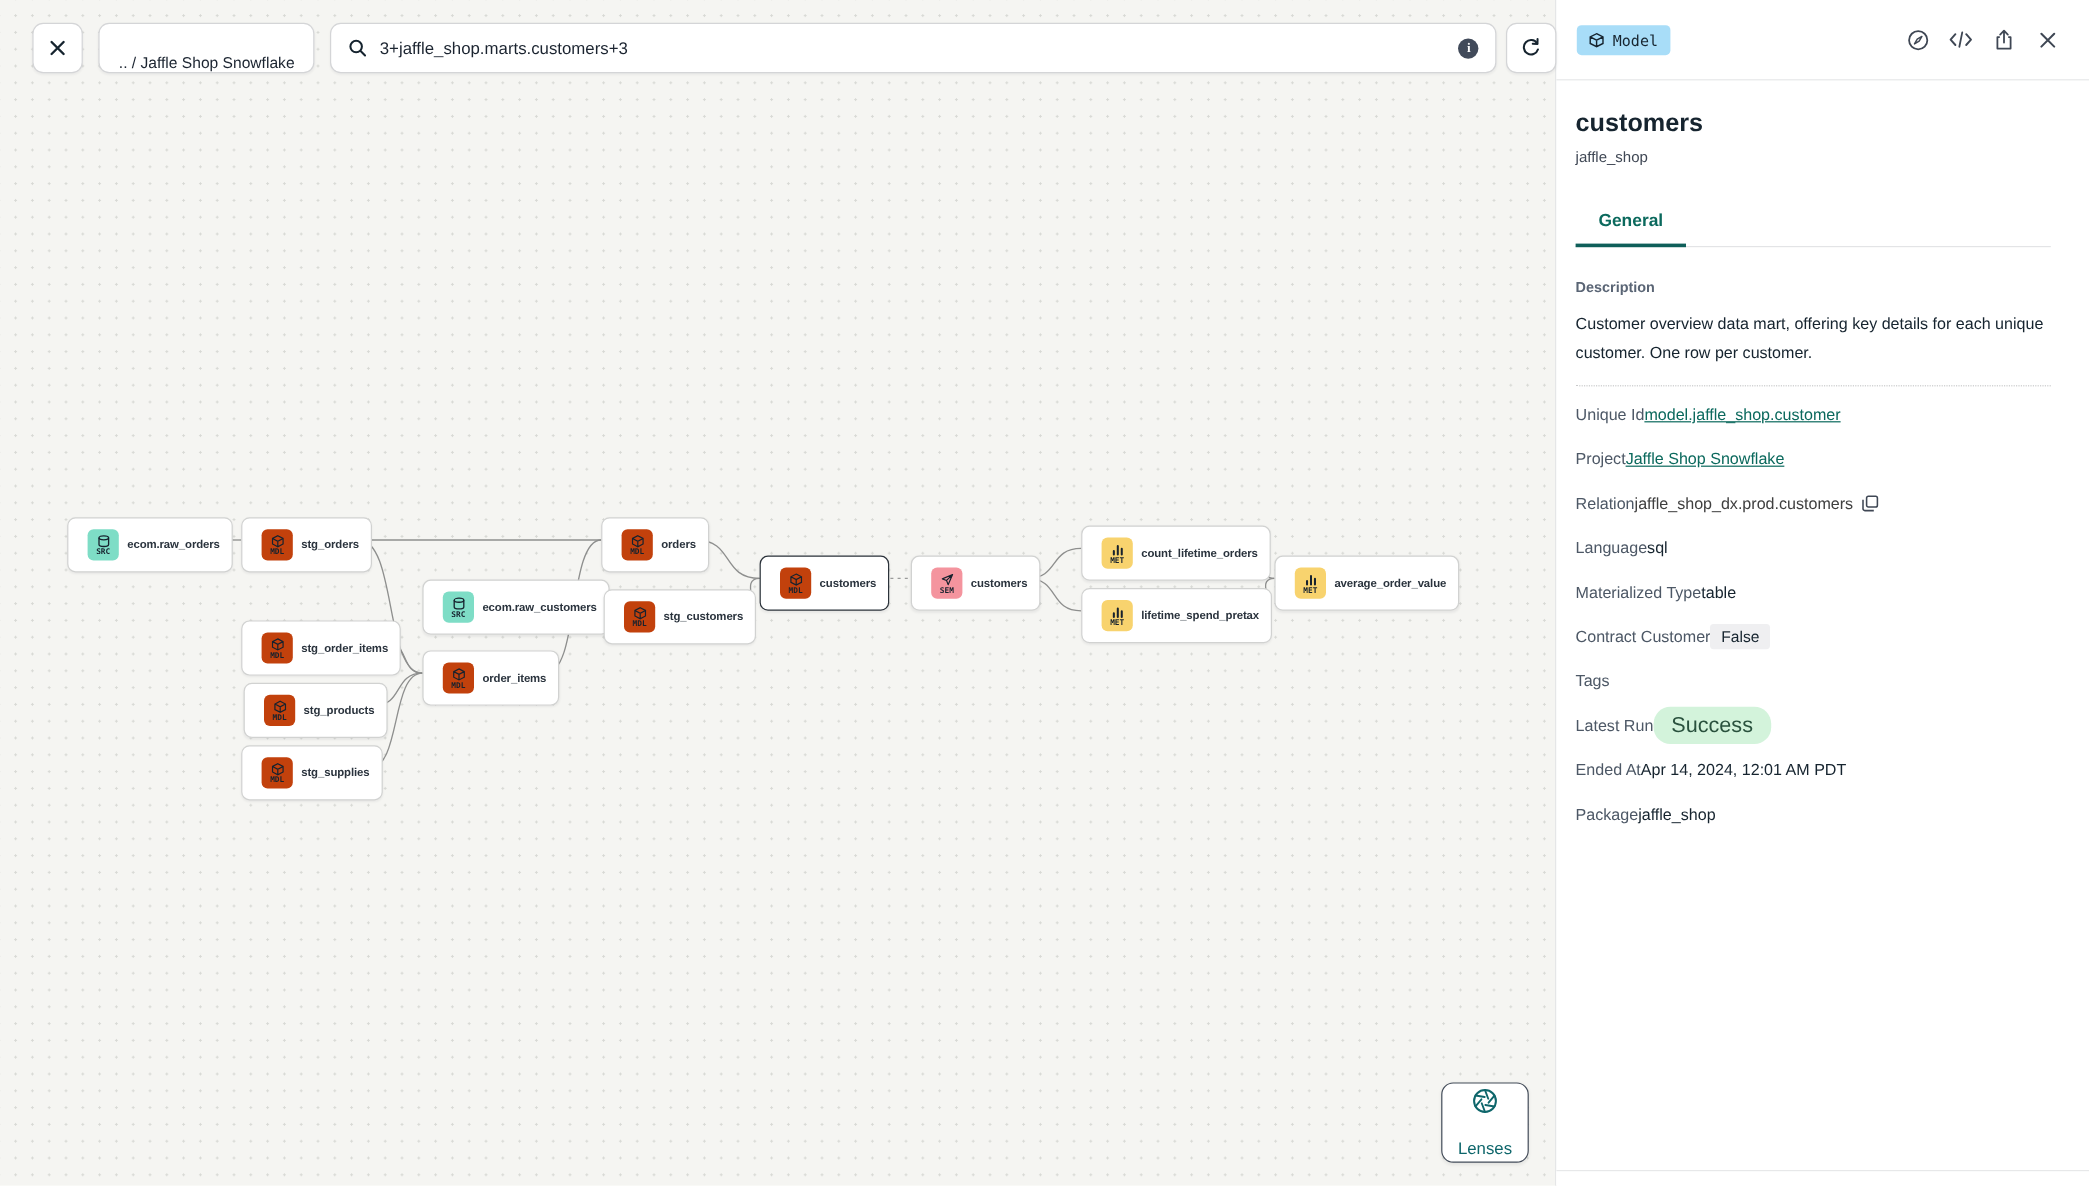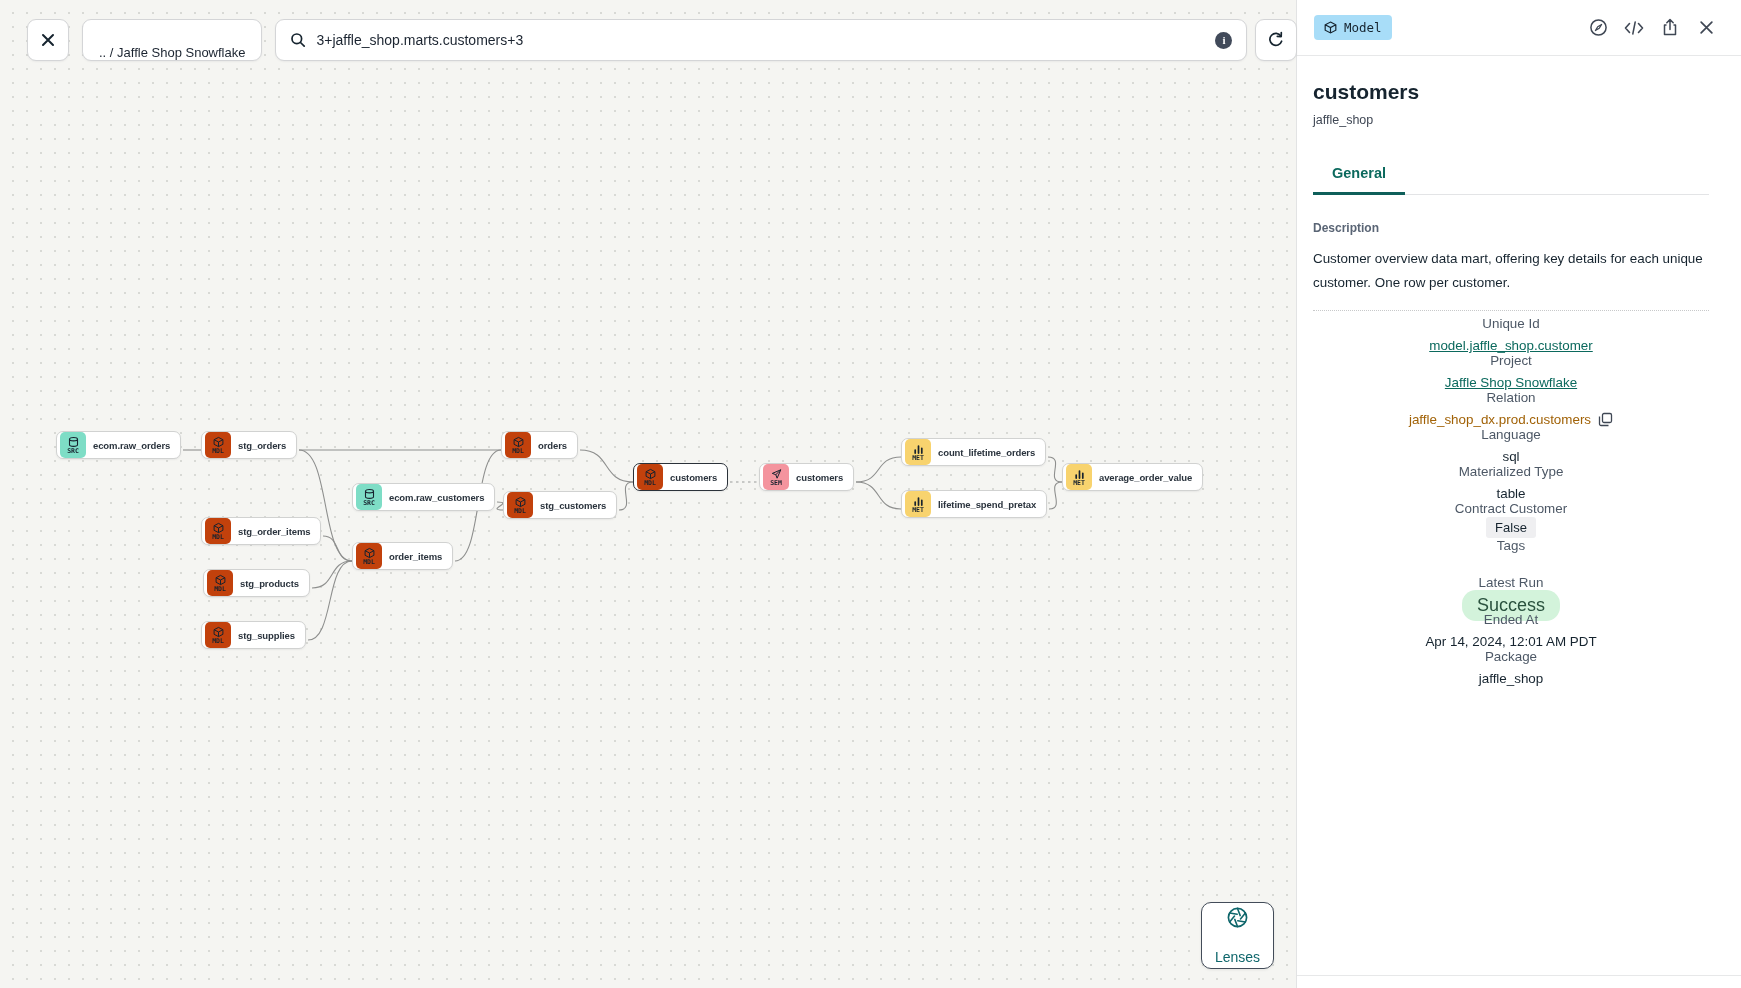--- a/index.html
+++ b/index.html
@@ -21,22 +21,22 @@
   .tb-crumb { padding:0 16px; font-size:13px; white-space:nowrap;align-items:flex-end; }
   .tb-search { width:972px; padding:0 14px; gap:10px; }
   .tb-search input { border:none; outline:none; flex:1; font-size:14px; color:#1b2430;
     font-family:"Liberation Sans", sans-serif; background:transparent; }
   .tb-refresh { width:42px; justify-content:center; margin-left:-5px; cursor:pointer; }
   .info-dot { width:17px; height:17px; border-radius:50%; background:#414a5a; color:#fff;
     font-size:11px; font-weight:bold; display:flex; align-items:center; justify-content:center;
     font-family:"Liberation Serif", serif; flex:0 0 auto; }
 
   
-  .node { position:absolute; height:28px; background:#fff; border:1px solid #d1d2d1; border-radius:7px;
-    display:flex; align-items:center; gap:7px; padding:0 10px 0 3px;
+  .node { position:absolute; height:46px; background:#fff; border:1px solid #d1d2d1; border-radius:7px;
+    display:flex; align-items:center; gap:7px; padding:0 10px 0 16px;
     box-shadow:0 1px 2px rgba(20,24,31,.06); cursor:pointer; z-index:10; }
   .node.selected { border:1.8px solid #2b323a; }
   .node-label { font-size:9.5px; font-weight:600; letter-spacing:-.1px; color:#2a333d; white-space:nowrap; }
   .chip { width:26px; height:26px; border-radius:5px; display:flex; flex-direction:column;
     align-items:center; justify-content:center; gap:0; flex:0 0 auto; }
   .chip svg { display:block; }
   .chip small { font-size:6.5px; line-height:7px; font-weight:bold; color:#17222e;
     font-family:"DejaVu Sans Mono", monospace; letter-spacing:0; }
   .chip-src { background:#7eddc6; } .chip-mdl { background:#c2410c; }
   .chip-sem { background:#f4949e; } .chip-met { background:#f8d36e; }
@@ -47,44 +47,44 @@
 
   
   .lenses { position:absolute; left:1201px; top:902px; width:73px; height:67px; background:#fff;
     border:1.6px solid #434c59; border-radius:10px; display:flex; flex-direction:column;
     align-items:center; justify-content:center; gap:20px; cursor:pointer; z-index:20;
     box-shadow:0 1px 3px rgba(20,24,31,.08); }
   .lenses span { color:#0e666b; font-size:14px; }
 
   
   .panel { position:absolute; left:1297px; top:0; width:444px; height:988px; background:#fff; }
-  .panel-header { height:56px; display:flex; align-items:center; justify-content:space-between;
+  .panel-header { height:67px; display:flex; align-items:center; justify-content:space-between;
     padding:0 25px 0 17px; border-bottom:1px solid #e7e8e9; }
   .model-badge { background:#a8ddf8; border-radius:4px; padding:5px 10px; display:flex; gap:7px;
     align-items:center; font-family:"DejaVu Sans Mono", monospace; font-size:12.5px; color:#16242f; }
   .hdr-icons { display:flex; gap:16px; align-items:center; }
   .icon-btn { width:20px; height:20px; display:flex; align-items:center; justify-content:center; cursor:pointer; }
 
   .panel-body { padding:24px 32px 0 16px; }
   .p-title { font-size:21px; font-weight:bold; color:#16242f; }
   .p-sub { font-size:12.5px; color:#3f4754; margin-top:9px; }
 
   .tabs { margin-top:30px; border-bottom:1px solid #e3e4e6; display:flex; }
   .tab { font-size:14.5px; font-weight:bold; color:#0b695d; padding:8px 19px 11px;
     border-bottom:3.5px solid #0f5f5a; margin-bottom:-1px; cursor:pointer; }
 
   .sec-label { margin-top:26px; font-size:12px; font-weight:bold; color:#5a6575; }
   .desc { margin-top:12px; font-size:13.4px; line-height:24px; color:#16242f; }
   .dotted-hr { border:none; border-top:1.5px dotted #c8c9ca; margin:15px 0 5px; }
 
-  .frow { height:37px; display:flex; align-items:center; justify-content:space-between;flex-direction:column; }
+  .frow { height:37px; display:flex; align-items:center; justify-content:flex-start; }
   .frow .flabel { font-size:13.4px; color:#4d5866; }
   .frow .fvalue { font-size:13.4px; color:#16242f; display:flex; align-items:center; gap:7px; }
   .fvalue.link a { color:#0b695d; text-decoration:underline; cursor:pointer; }
-  .fvalue.teal { color:#a16207; }
+  .fvalue.teal { color:#404040; }
   .badge-gray { background:#efeff1; border-radius:3px; padding:3px 9px; color:#16242f; font-size:13px; }
   .badge-success { background:#d3f3db; border-radius:14px; padding:5px 15px; color:#29513d; font-size:18px; }
   .copy-btn { cursor:pointer; display:flex; }
   .panel-footer { position:absolute; bottom:0; left:0; width:100%; height:13px;
     border-top:1px solid #e7e8e9; background:#fff; }
 </style>
 </head>
 <body>
 
 <div class="canvas">

